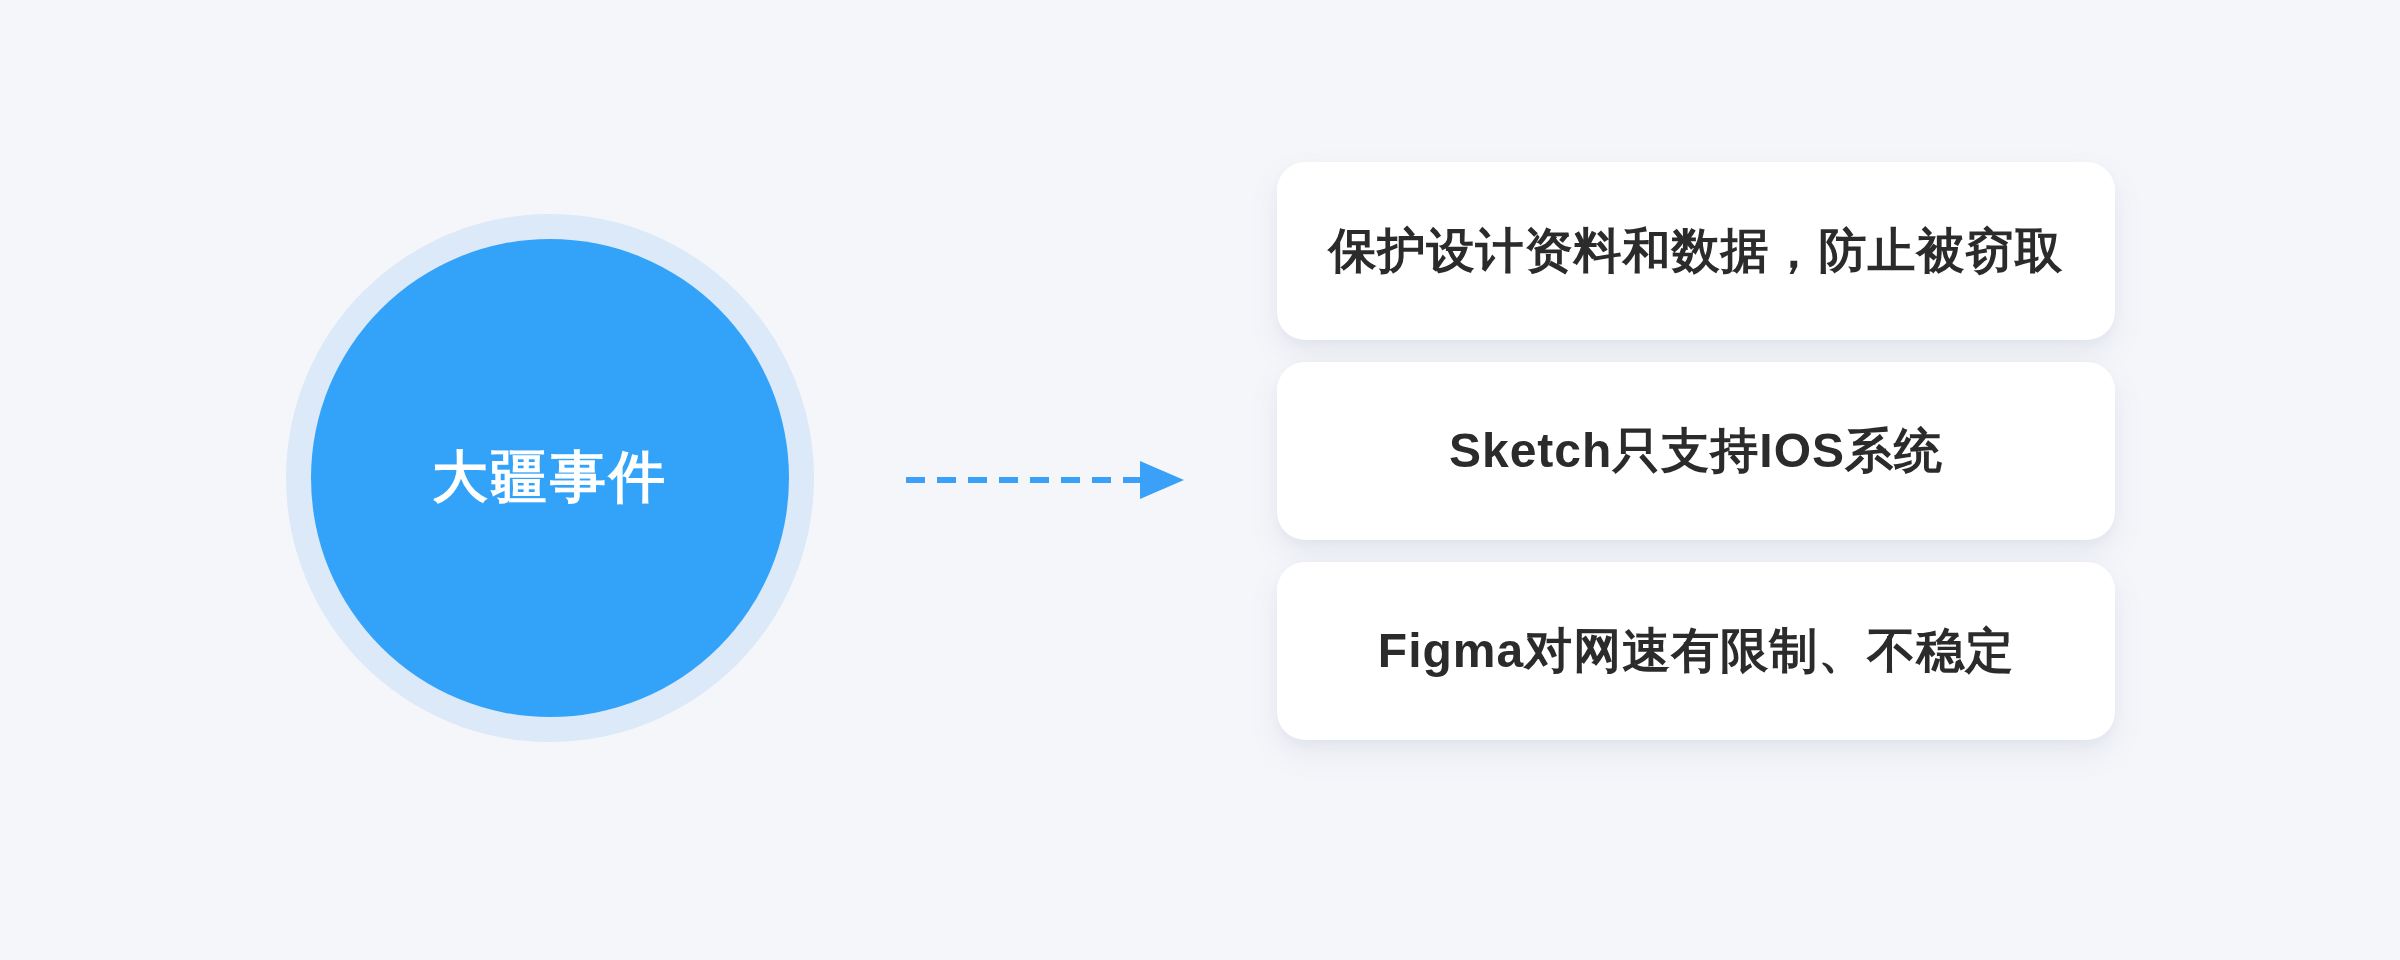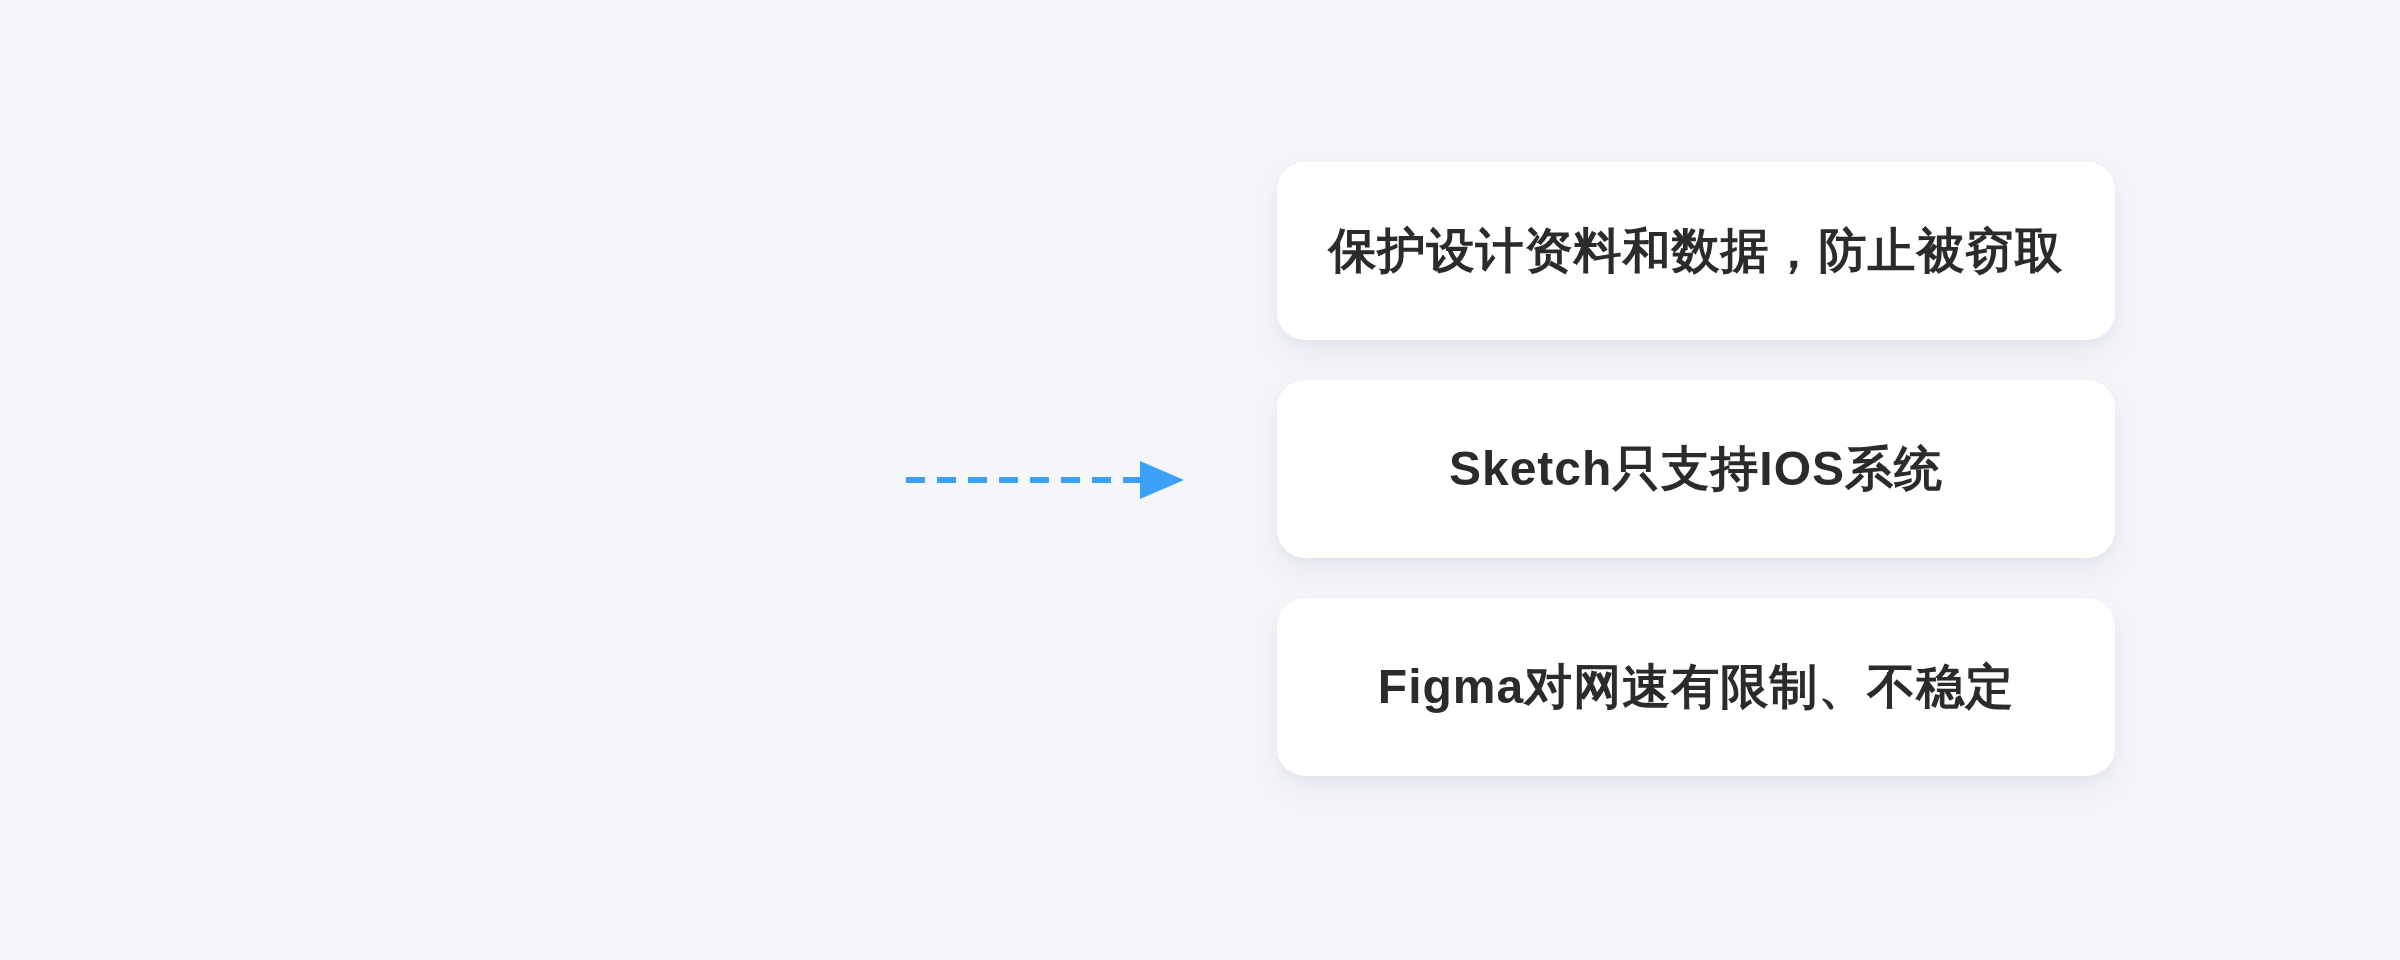--- a/index.html
+++ b/index.html
@@ -55,21 +55,21 @@
     height: 56px;
   }
   
   .branch-list {
     position: absolute;
     left: 1277px;
     top: 162px;
     width: 838px;
     display: flex;
     flex-direction: column;
-    gap: 40px;
+    gap: 22px;
   }
   .branch-card {
     height: 178px;
     background: #ffffff;
     border-radius: 28px;
     box-shadow: 0 14px 30px rgba(100, 115, 150, 0.10), 0 4px 10px rgba(100, 115, 150, 0.05);
     display: flex;
     align-items: center;
     justify-content: center;
   }
@@ -80,20 +80,25 @@
     letter-spacing: 1px;
     white-space: nowrap;
     user-select: none;
   }
 </style>
 </head>
 <body>
 
 <div class="scene">
 
+  <div class="node-halo">
+    <div class="node-circle">
+      <span class="node-label">大疆事件</span>
+    </div>
+  </div>
 
   <svg class="connector" viewBox="0 0 290 56">
     <line x1="6" y1="28" x2="242" y2="28" stroke-width="6" stroke-linecap="butt" stroke-dasharray="19 12" stroke="#3aa0f8"></line>
     <polygon points="240,9 240,47 284,28" fill="#3aa0f8"></polygon>
   </svg>
 
   <div class="branch-list">
     <div class="branch-card">
       <span class="branch-label">保护设计资料和数据，防止被窃取</span>
     </div>

